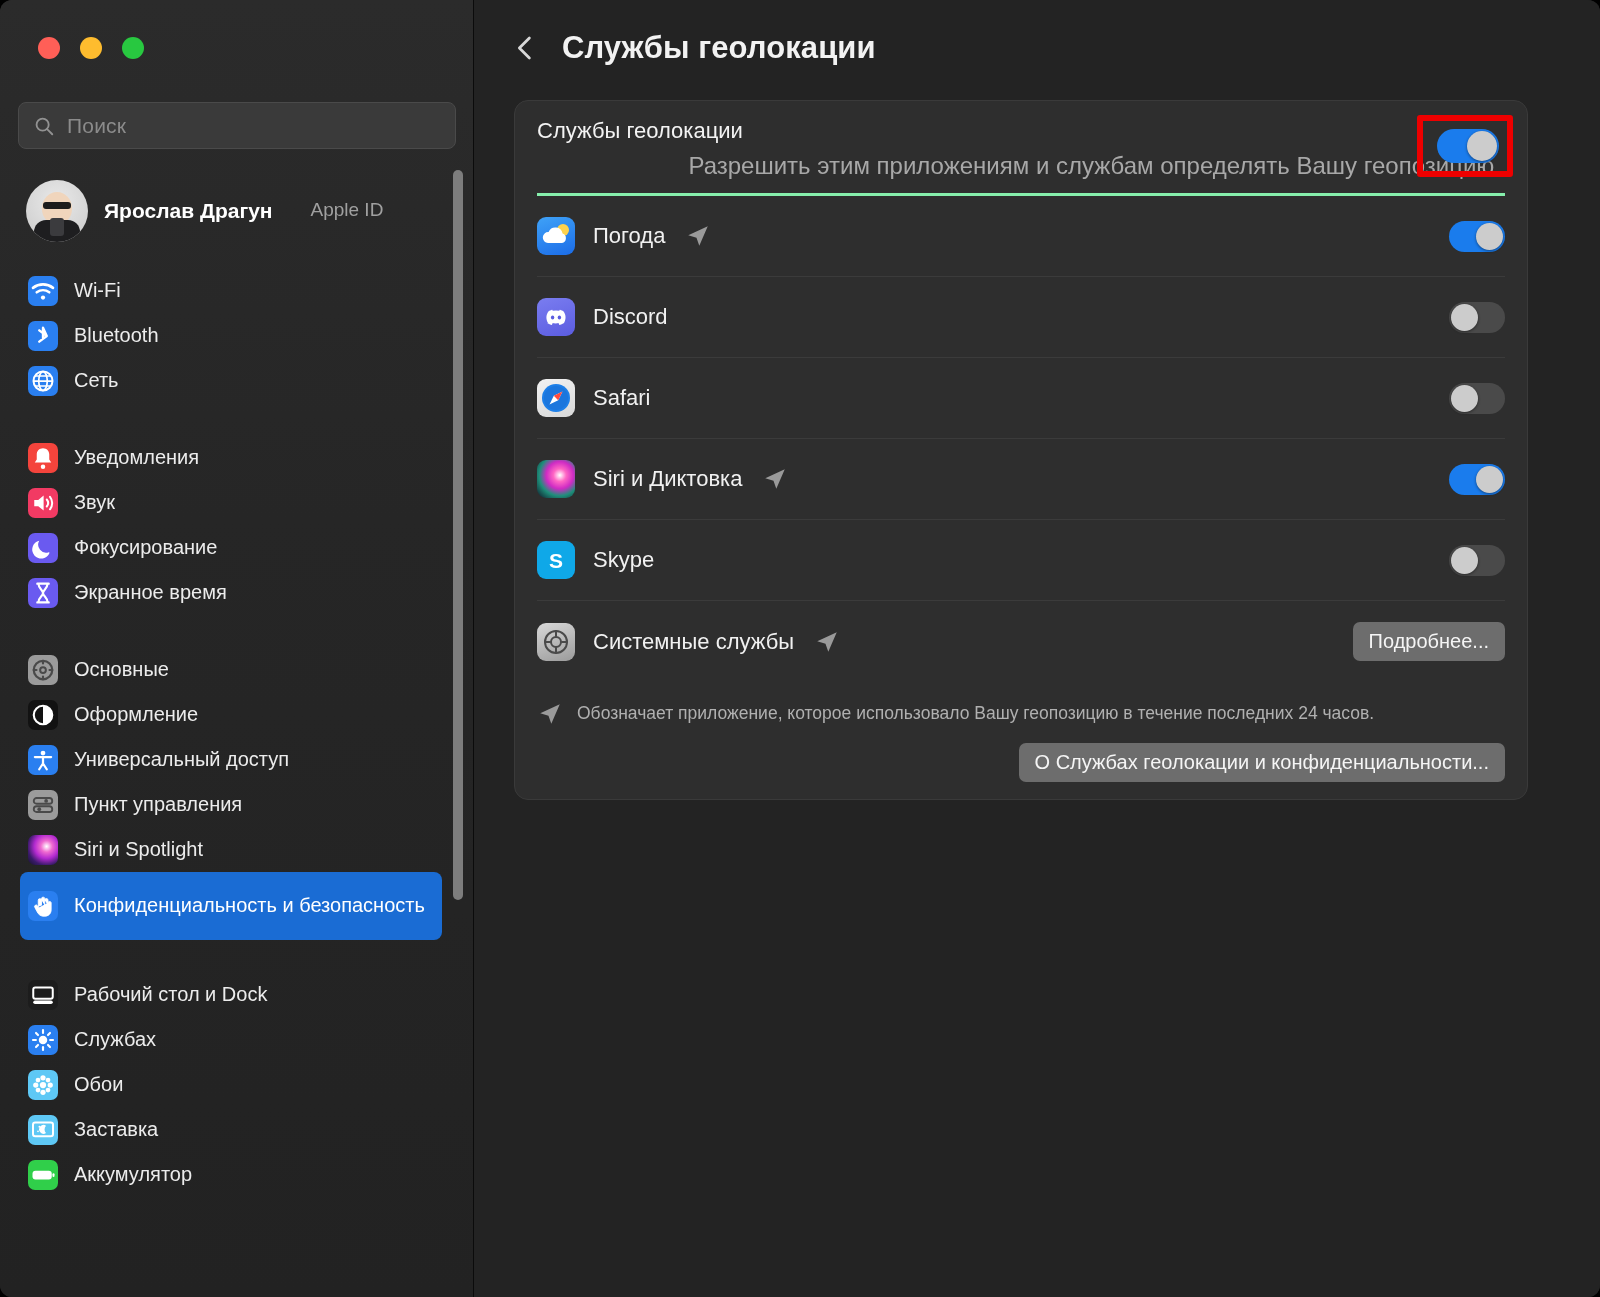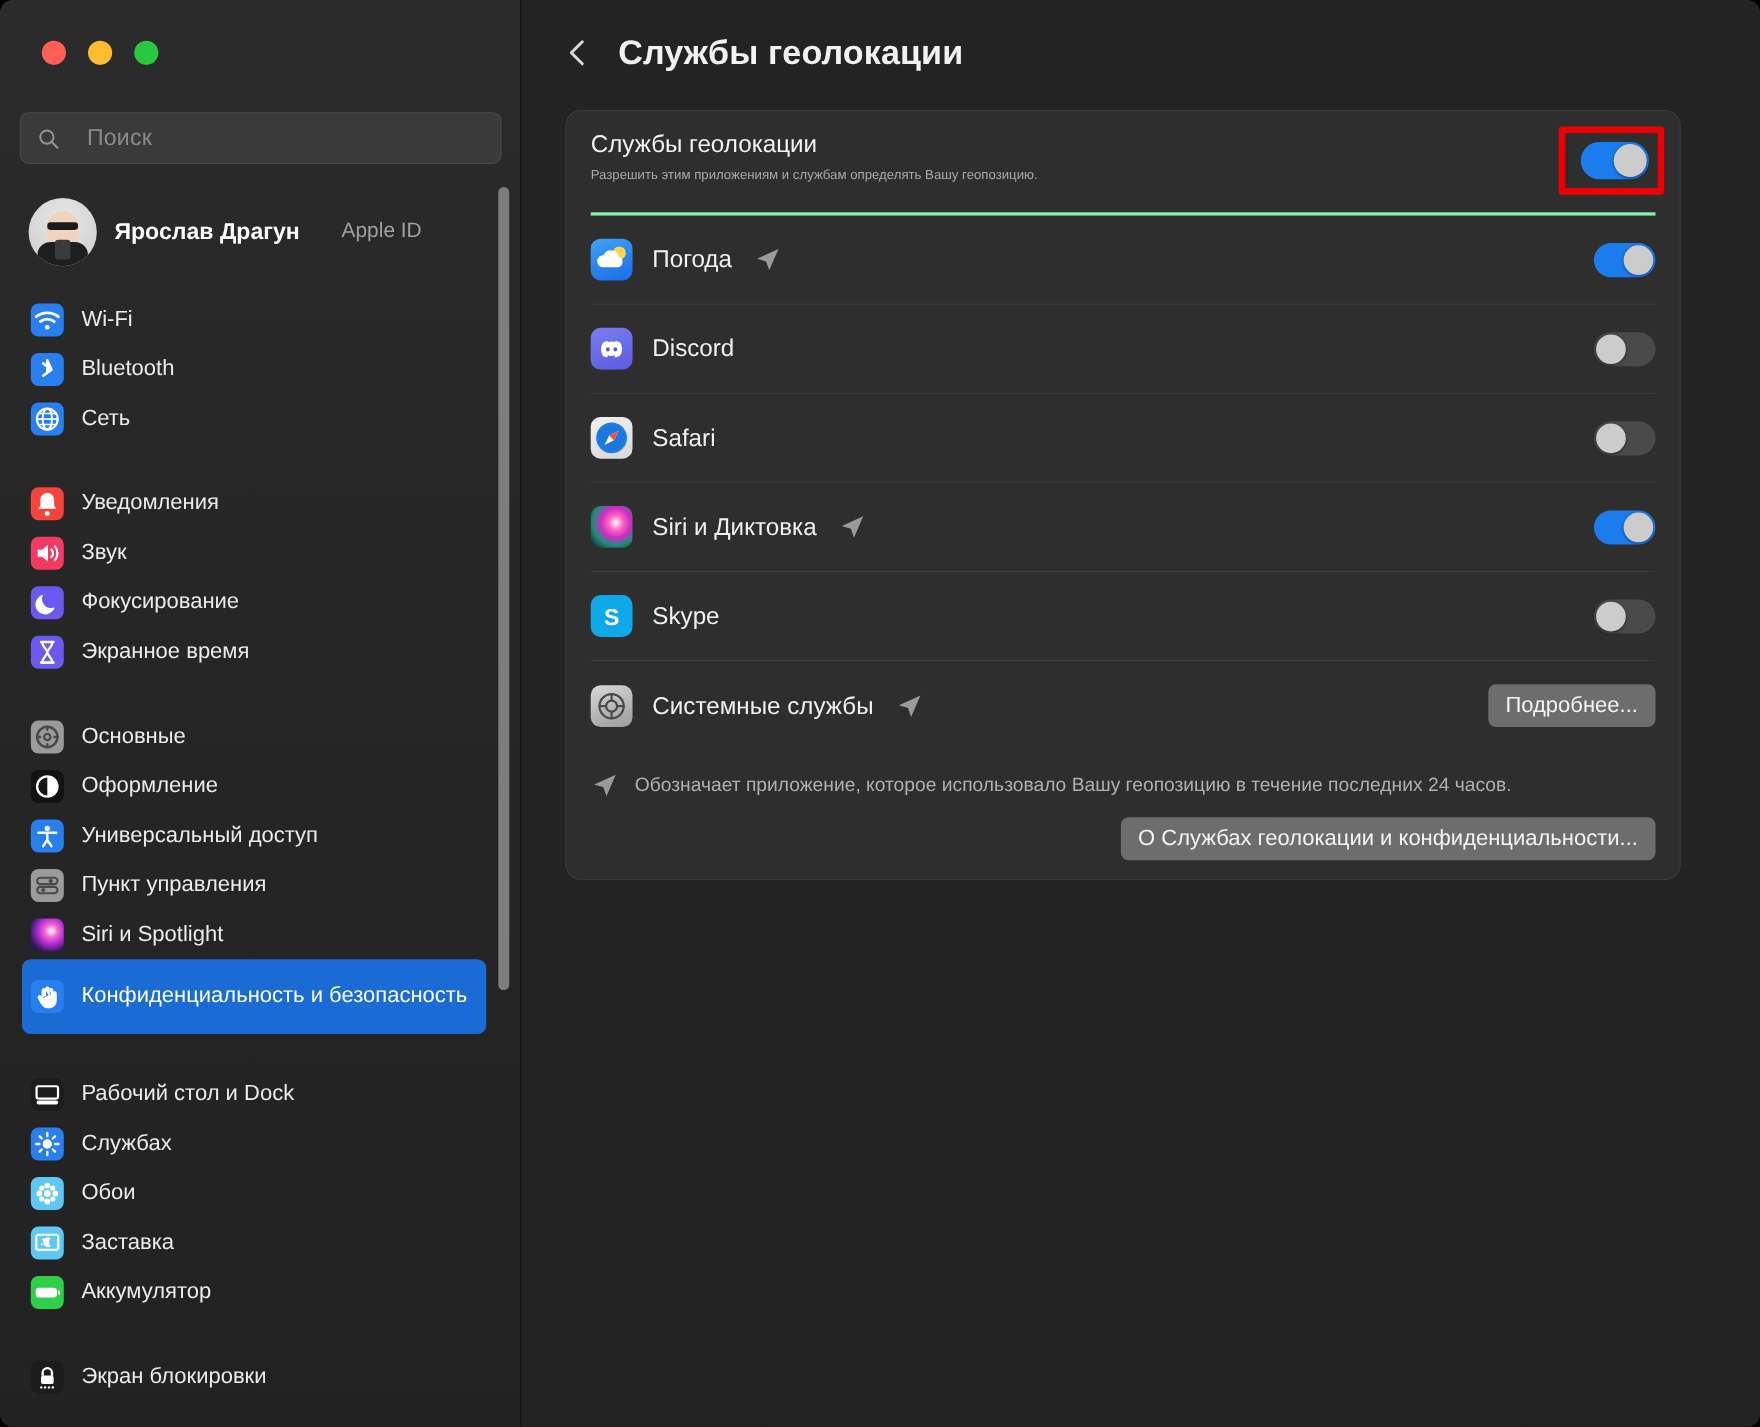--- a/index.html
+++ b/index.html
@@ -30,21 +30,21 @@
   .dot { width:22px; height:22px; border-radius:50%; display:block; }
   .dot.red   { background:#ff5f57; }
   .dot.amber { background:#febc2e; }
   .dot.green { background:#28c840; }
 
   .search-box {
     position:absolute; left:18px; top:102px;
     width:438px; height:47px;
     background:#3a3a3a; border:1px solid #4a4a4a;
     border-radius:8px;
-    display:flex; align-items:center; padding:0 14px; gap:24px;
+    display:flex; align-items:center; padding:0 14px; gap:12px;
   }
   .search-icon { width:22px; height:22px; flex:0 0 22px; opacity:.75; }
   .search-placeholder { color:#8b8b8b; font-size:21px; letter-spacing:.2px; }
 
   .profile {
     position:absolute; left:20px; top:178px;
     width:420px; height:66px;
     display:flex; align-items:center; gap:16px;
     border-radius:8px; padding:0 6px;
   }
@@ -114,21 +114,21 @@
     position:absolute; left:40px; top:100px;
     width:1014px; height:700px;
     background:#2e2e2e; border:1px solid #3a3a3a;
     border-radius:14px; overflow:hidden;
   }
 
   .card-head {
     position:relative; height:92px; padding:17px 26px 0 22px;
   }
   .card-head .t1 { color:#f3f3f3; font-size:22px; margin-bottom:8px; }
-  .card-head .t2 { color:#a8a8a8; font-size:12px; }
+  .card-head .t2 { color:#a8a8a8; font-size:24px;text-align:right; }
 
   .rows { border-top:3px solid #86efac; margin:0 22px; }
   .row {
     position:relative; height:81px;
     display:flex; align-items:center; gap:18px;
     border-bottom:1px solid #3b3b3b;
   }
   .row:last-child { border-bottom:none; }
   .row .app-icon {
     width:38px; height:38px; flex:0 0 38px; border-radius:9px;
@@ -403,37 +403,20 @@
             <span class="label">Заставка</span>
           </div>
           <div class="nav-item">
             <div class="nav-icon" style="background:#30cf4a">
               <svg viewBox="0 0 24 24" width="30" height="30">
                 <rect x="3.6" y="8.6" width="15.4" height="7" rx="2.4" fill="#fff"></rect>
                 <rect x="19.6" y="10.6" width="1.6" height="3" rx=".8" fill="#fff"></rect>
               </svg>
             </div>
             <span class="label">Аккумулятор</span>
-          </div>
-        </div>
-        <div class="nav-group">
-          <div class="nav-item">
-            <div class="nav-icon" style="background:#1c1c1c">
-              <svg viewBox="0 0 24 24" width="30" height="30">
-                <path d="M8.6 11V8.8a3.4 3.4 0 0 1 6.8 0V11" fill="none" stroke="#fff" stroke-width="1.7"></path>
-                <rect x="7.4" y="10.8" width="9.2" height="6.2" rx="1.6" fill="#fff"></rect>
-                <g fill="#fff">
-                  <circle cx="7.6" cy="19.4" r=".85"></circle>
-                  <circle cx="10.4" cy="19.4" r=".85"></circle>
-                  <circle cx="13.2" cy="19.4" r=".85"></circle>
-                  <circle cx="16" cy="19.4" r=".85"></circle>
-                </g>
-              </svg>
-            </div>
-            <span class="label">Экран блокировки</span>
           </div>
         </div>
       </div>
 
     <div class="sb-scroll"></div>
   </div>
 
   <div class="main">
 
     <div class="main-header">

